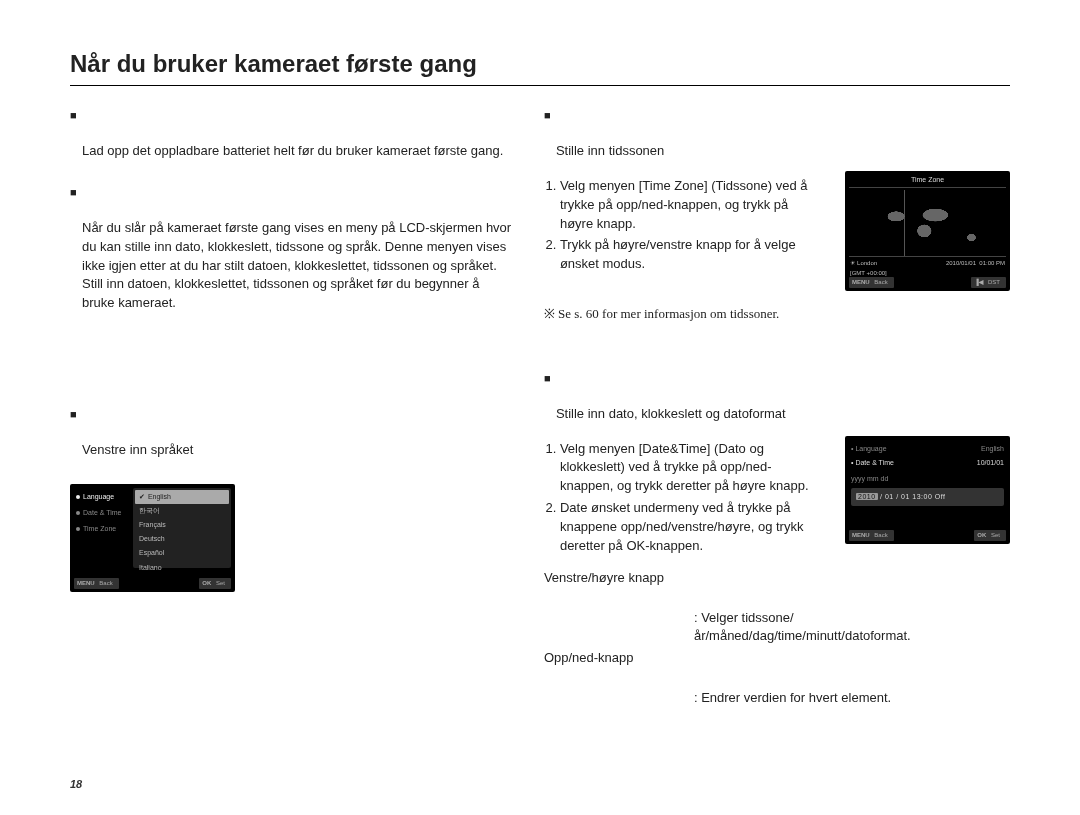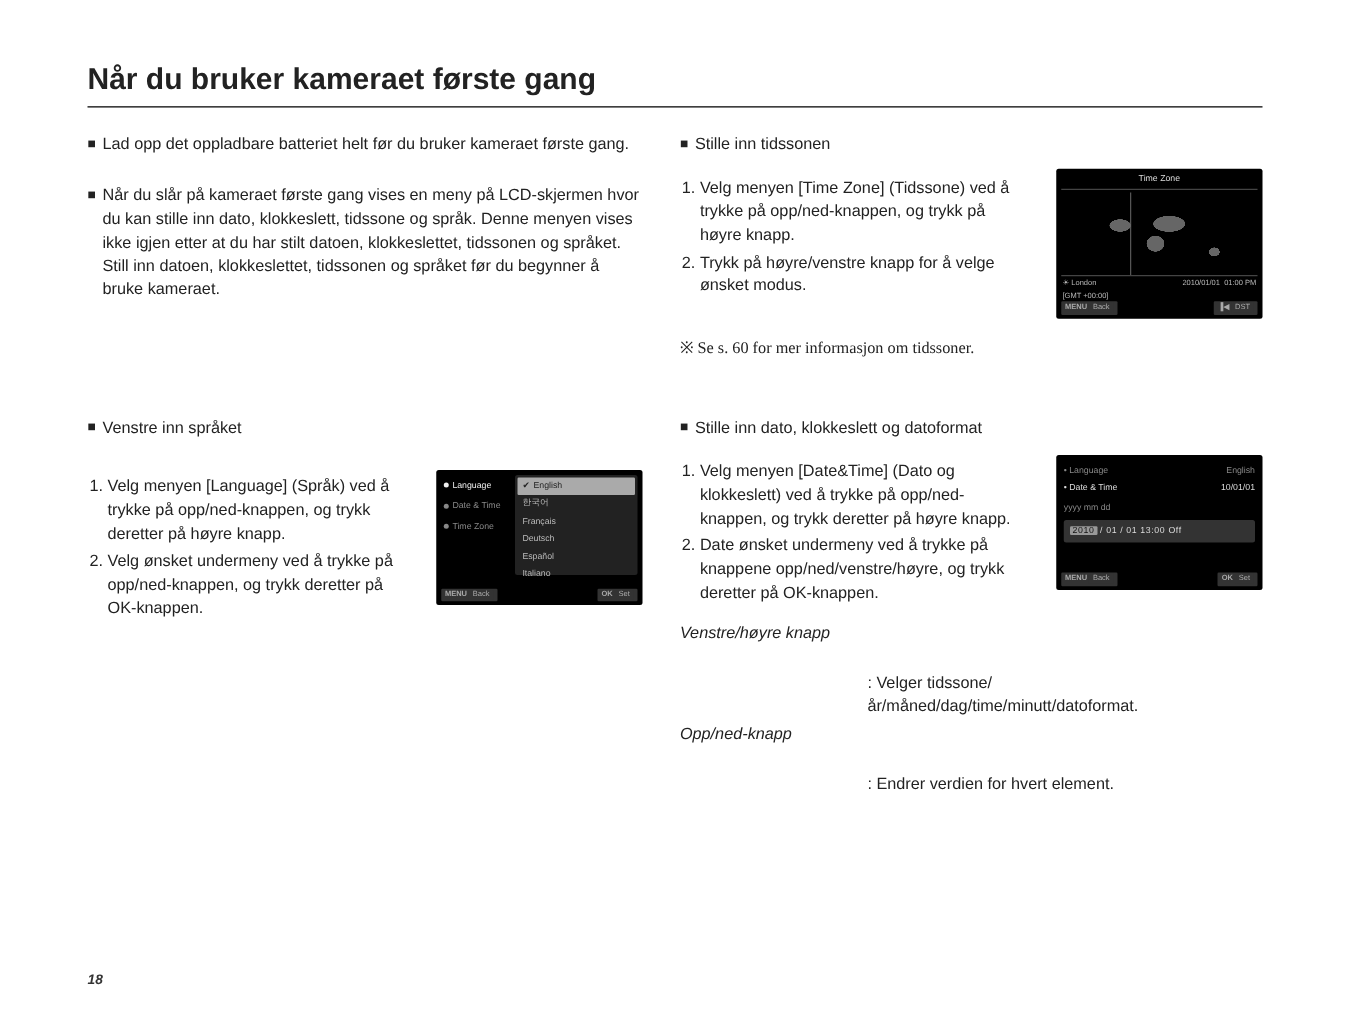--- a/index.html
+++ b/index.html
@@ -27,28 +27,28 @@
   .cols {
     display: flex;
     gap: 30px;
     margin-top: 20px;
   }
   .col { flex: 1; font-size: 13px; line-height: 1.45; }
   .col.right { flex: 1.05; }
   .bullet-block { margin-bottom: 22px; }
   .bullet-line { display: flex; }
   .bullet-line .sq { width: 12px; min-width: 12px; font-size: 11px; line-height: 19px; }
-  .bullet-line .txt { flex: 1; }
+  .bullet-line .txt { flex: 1; margin-top: 36px; }
   ol.numlist { margin: 6px 0 0 0; padding-left: 16px; }
   ol.numlist li { margin-bottom: 3px; }
   .section-row { display: flex; gap: 23px; align-items: flex-start; }
   .section-row .text { flex: 1; }
   .note { margin-top: 14px; font-family: Liberation Serif, serif; }
   .kv-row { display: flex; margin-top: 3px; }
-  .kv-row .k { width: 150px; font-style: italic; }
+  .kv-row .k { width: 150px; }
   .kv-row .v { flex:1;margin-top:40px; }
   .pagenum {
     position: absolute;
     bottom: 25px; left: 70px;
     font-size: 11px; font-weight: bold; color:#333;font-style:italic;
   }
   
   .screen {
     background: #000;
     border-radius: 2px;
@@ -144,26 +144,20 @@
       <div style="height:70px"></div>
 
       <div class="bullet-block">
         <div class="bullet-line">
           <div class="sq">■</div>
           <div class="txt">Venstre inn språket</div>
         </div>
       </div>
 
       <div class="section-row">
-        <div class="text">
-          <ol class="numlist">
-            <li>Velg menyen [Language] (Språk) ved å trykke på opp/ned-knappen, og trykk deretter på høyre knapp.</li>
-            <li>Velg ønsket undermeny ved å trykke på opp/ned-knappen, og trykk deretter på OK-knappen.</li>
-          </ol>
-        </div>
 
         <div class="screen screen-lang">
           <div class="menu">
             <div class="menu-left">
               <span class="active">Language</span>
               <span>Date &amp; Time</span>
               <span>Time Zone</span>
             </div>
             <div class="menu-right">
               <div class="opt sel">English</div>

